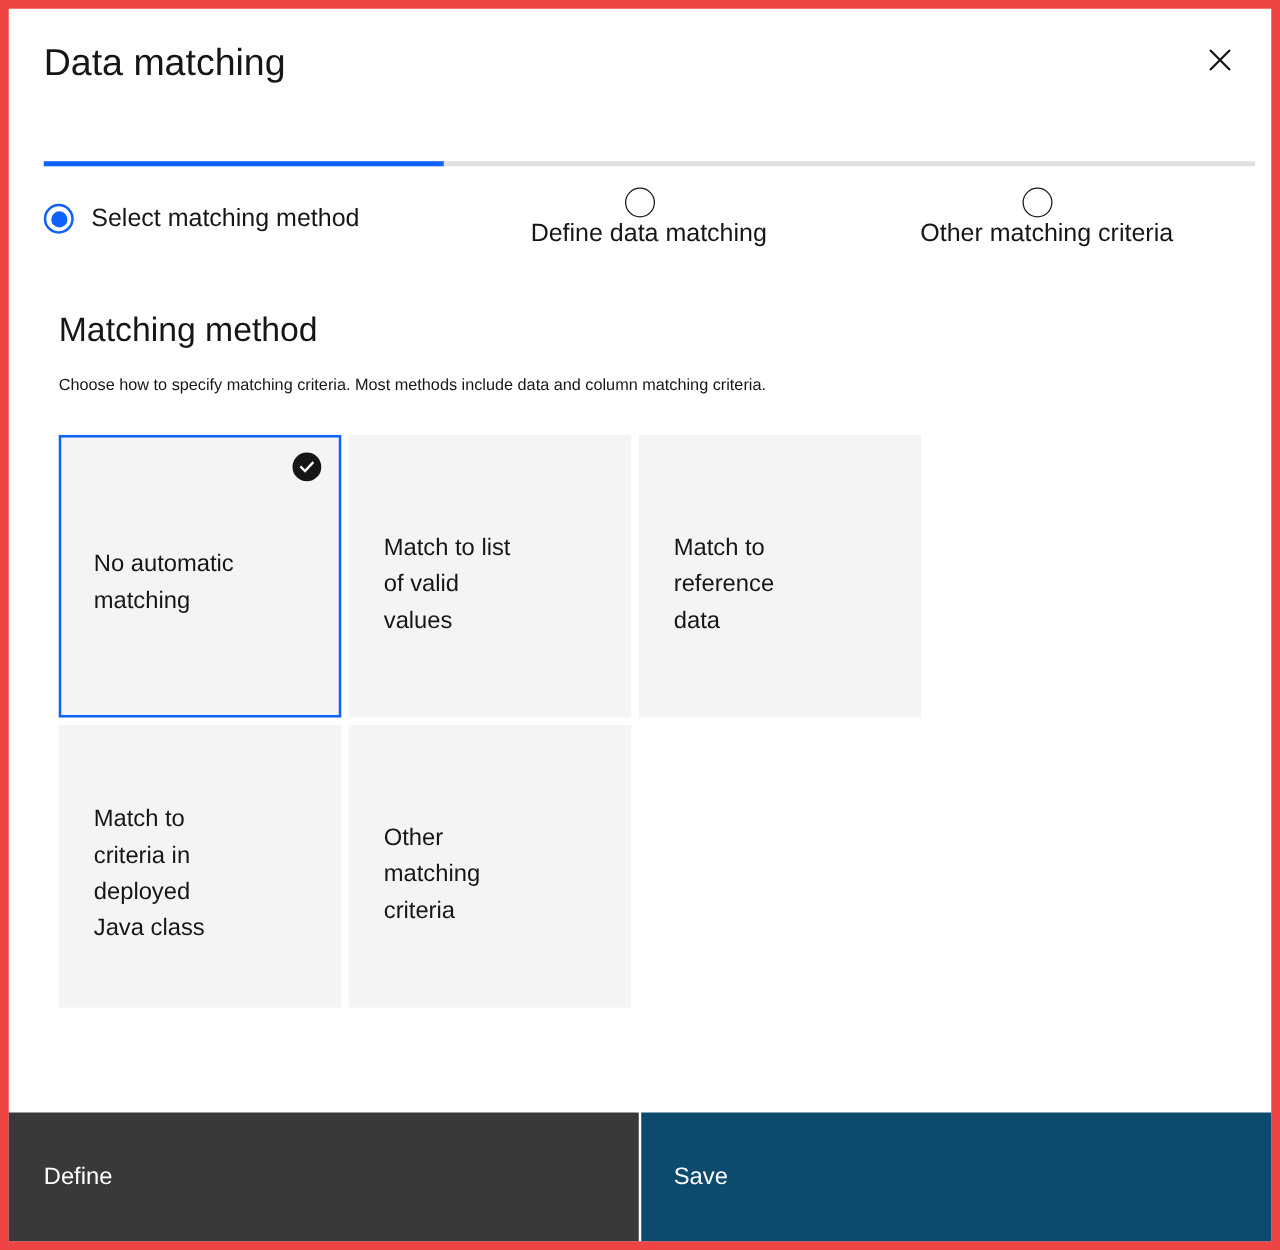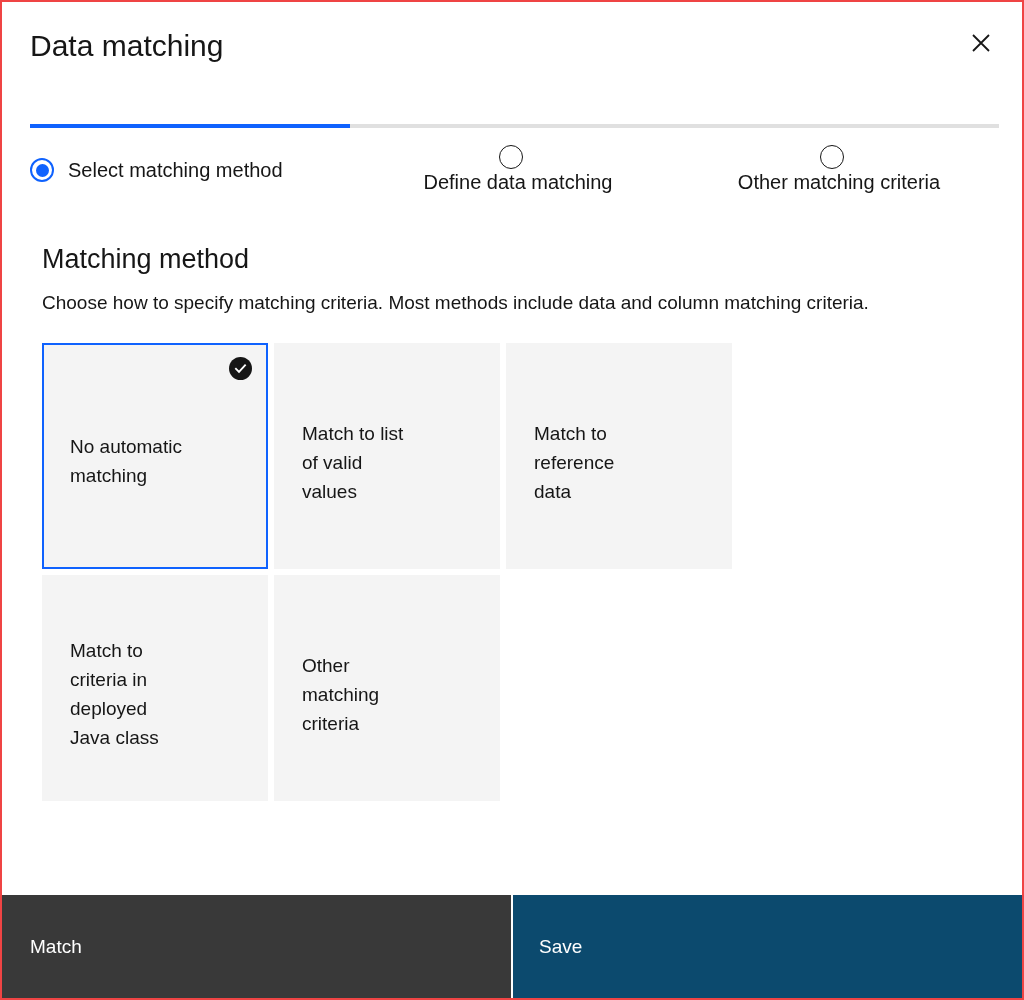--- a/index.html
+++ b/index.html
@@ -10,21 +10,21 @@
     overflow: hidden;
     background: #ffffff;
     font-family: "Liberation Sans", sans-serif;
   }
 
   .modal {
     position: relative;
     width: 1024px;
     height: 1000px;
     background: #ffffff;
-    border: 2px solid #ef4444;
+    border: 7px solid #ef4444;
     display: flex;
     flex-direction: column;
   }
 
   
   .modal-header {
     position: relative;
     flex: 0 0 auto;
     height: 122px;
     padding: 24px 28px 0 28px;
@@ -134,21 +134,21 @@
 
   .section-title {
     font-size: 27px;
     font-weight: 400;
     line-height: 36px;
     color: #161616;
     margin-bottom: 12px;
   }
 
   .section-desc {
-    font-size: 19px;
+    font-size: 13px;
     line-height: 28px;
     color: #161616;
     max-width: 930px;
   }
 
   
   .card-grid {
     margin-top: 26px;
     display: flex;
     flex-wrap: wrap;
@@ -297,17 +297,17 @@
       </button>
 
       <button class="card">
         <span class="card-label">Other matching criteria</span>
       </button>
 
     </div>
   </div>
 
   <div class="modal-footer">
-    <button class="btn btn-cancel">Match</button>
+    <button class="btn btn-cancel">Define</button>
     <button class="btn btn-save">Save</button>
   </div>
 
 </div>
 
 </body></html>

